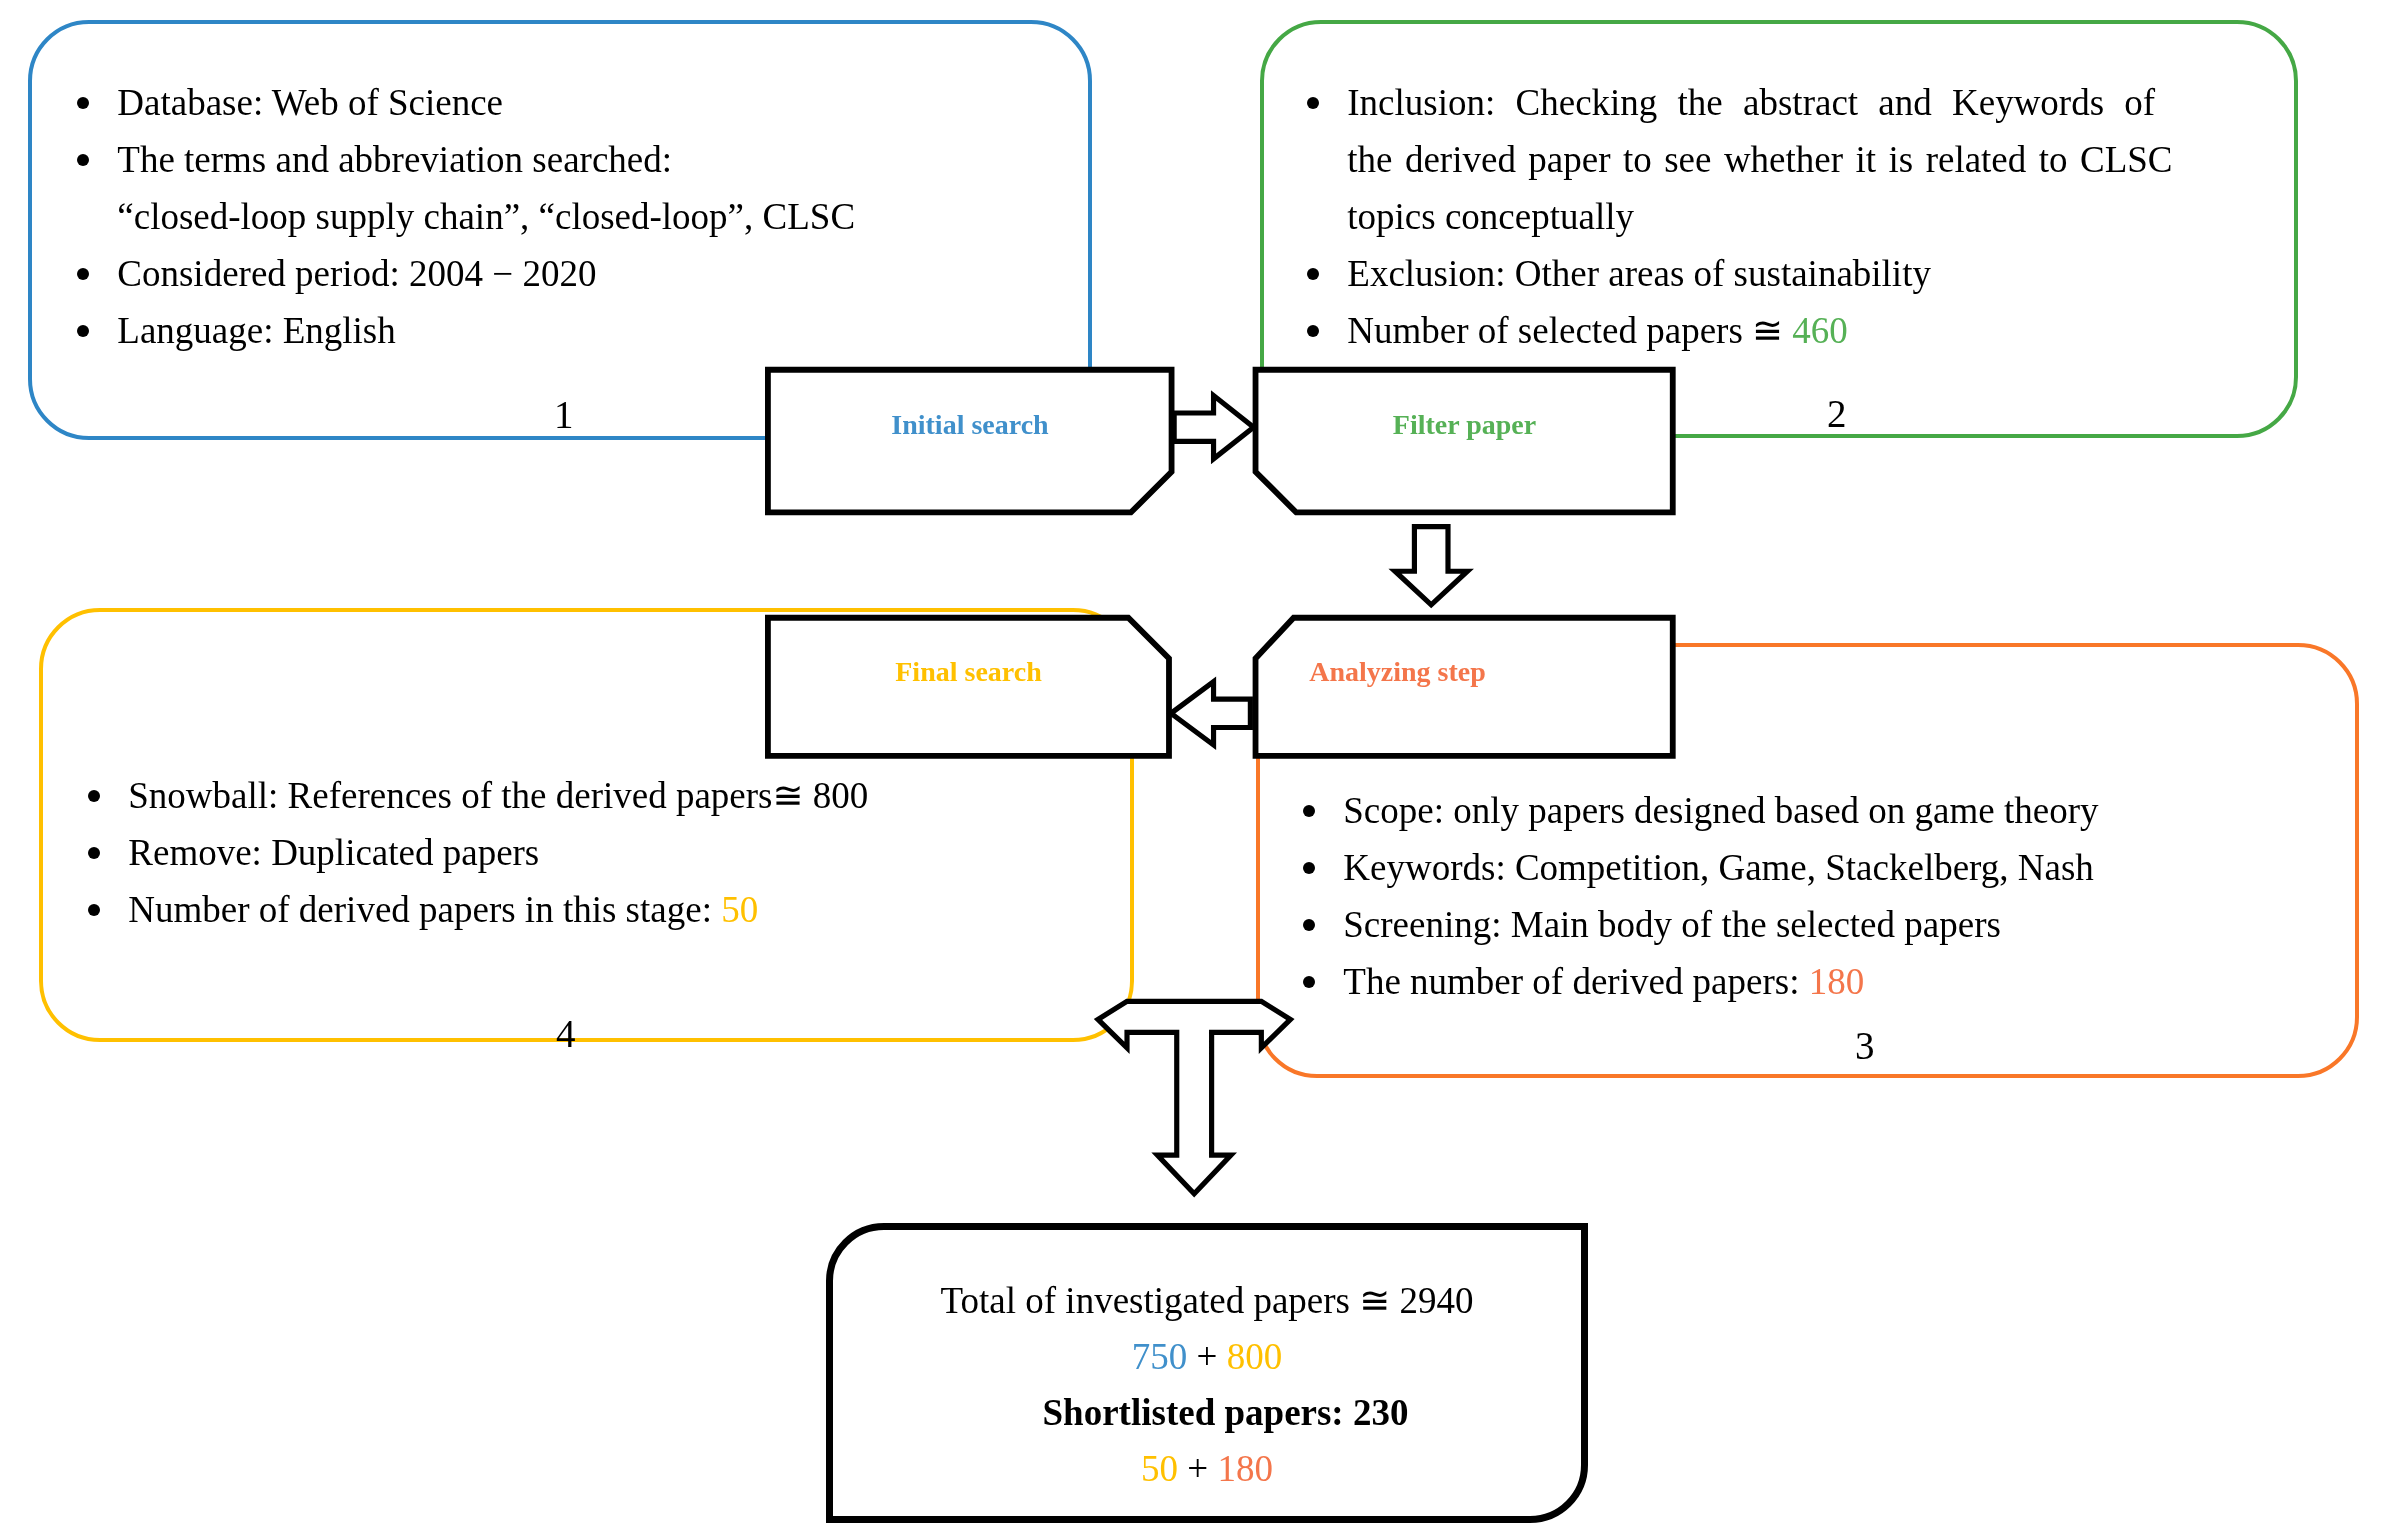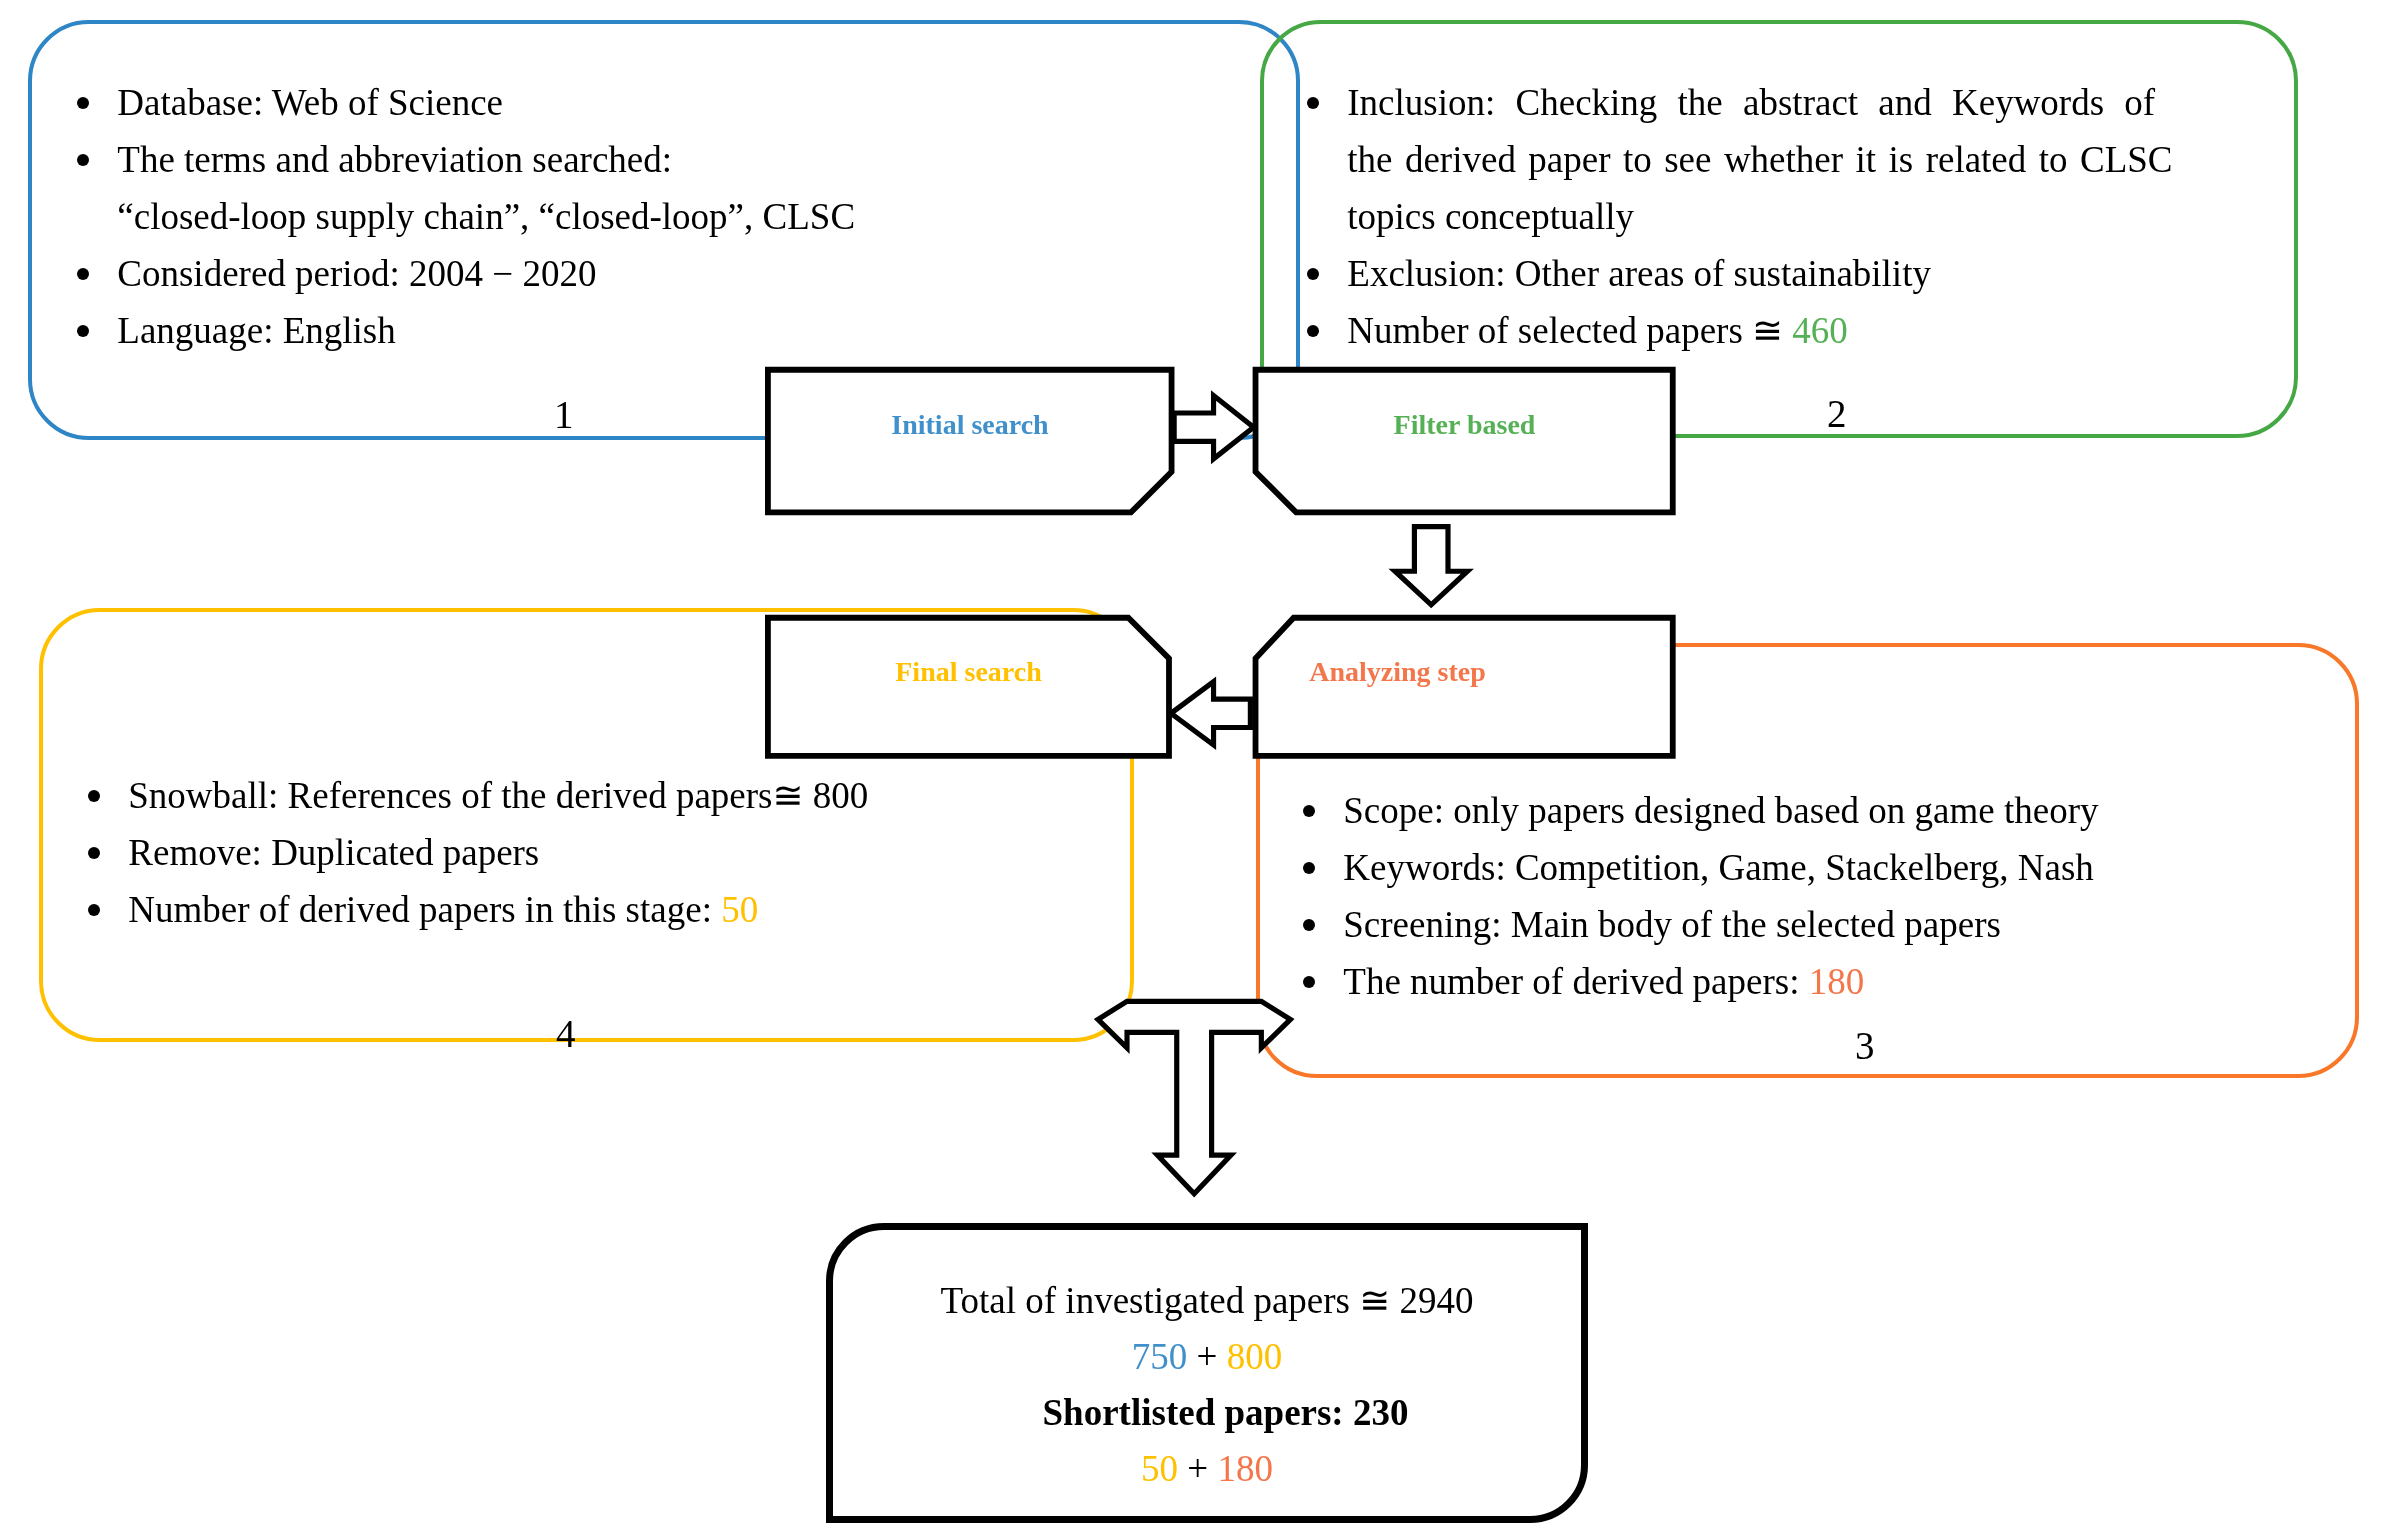--- a/index.html
+++ b/index.html
@@ -2,21 +2,21 @@
 <html style="--blue-border: #2E86C6; --blue-text: #4090CB; --green-border: #45A845; --green-text: #56B156; --gold: #FFC000; --orange-border: #F97728; --orange-text: #F4764B; --box-outline: #000000;font-size:10.3px"><head>
 <meta charset="utf-8">
 <style>
   html,body{margin:0;padding:0;background:#fff;}
   #canvas{
     position:relative;width:2389px;height:1539px;background:#ffffff;overflow:hidden;
     font-family:"Liberation Serif","DejaVu Serif",serif;color:#000;
   }
   
   .panel{position:absolute;box-sizing:border-box;border:4.5px solid #000;border-radius:61px;background:transparent;z-index:1;}
-  .panel-blue  {left:28px;  top:20px;  width:1272px;height:420px;border-color:var(--blue-border,#2E86C6);}
+  .panel-blue  {left:28px;  top:20px;  width:1064px;height:420px;border-color:var(--blue-border,#2E86C6);}
   .panel-green {left:1260px;top:20px;  width:1038px;height:418px;border-color:var(--green-border,#45A845);}
   .panel-yellow{left:39px;  top:608px; width:1095px;height:434px;border-color:var(--gold,#FFC000);}
   .panel-orange{left:1256px;top:643px; width:1103px;height:435px;border-color:var(--orange-border,#F97728);}
   .bullets{position:absolute;left:0;top:0;right:0;}
   .panel-blue   .bullets{padding:50px 18px 0 45px;}
   .panel-green  .bullets{padding:50px 34px 0 43px;}
   .panel-yellow .bullets{padding:155px 18px 0 45px;}
   .panel-orange .bullets{padding:135px 23px 0 43px;}
   .bullet{display:flex;align-items:flex-start;font-size:37px;line-height:57px;}
   .dot{flex:0 0 auto;width:12.3px;height:12.3px;border-radius:50%;background:#000;margin:22.6px 28px 0 0;}
@@ -169,21 +169,21 @@
     <polygon class="box" points="1944,572 2590,572 2590,793 2007,793 1944,730"></polygon>
     <polygon class="box" points="1189,956 1747,956 1810,1019 1810,1170 1189,1170"></polygon>
     <polygon class="box" points="2003,956 2590,956 2590,1170 1944,1170 1944,1019"></polygon>
     <polygon class="arrow" points="1818,639 1879,639 1879,612 1941,661 1879,710 1879,683 1818,683"></polygon>
     <polygon class="arrow" points="2190,815 2242,815 2242,884 2272,884 2216,936 2160,884 2190,884"></polygon>
     <polygon class="arrow" points="1936,1082 1879,1082 1879,1055 1813,1104 1879,1153 1879,1126 1936,1126"></polygon>
     <path class="arrow" d="M1700,1578 L1745,1550 L1953,1550 L1998,1578 L1953,1622 L1953,1598 L1876,1598 L1876,1788 L1906,1788 L1849,1848 L1792,1788 L1822,1788 L1822,1598 L1745,1598 L1745,1622 Z"></path>
   </svg>
 
   <div class="step-label step-initial">Initial search</div>
-  <div class="step-label step-filter">Filter based</div>
+  <div class="step-label step-filter">Filter paper</div>
   <div class="step-label step-final">Final search</div>
   <div class="step-label step-analyzing">Analyzing step</div>
 
   <div class="summary">
     <div class="sum-line">Total of investigated papers ≅ 2940</div>
     <div class="sum-line"><span class="val-blue">750</span><span> + </span><span class="val-gold">800</span></div>
     <div class="sum-line sum-bold">Shortlisted papers: 230</div>
     <div class="sum-line"><span class="val-gold">50</span><span> + </span><span class="val-orange">180</span></div>
   </div>
 

